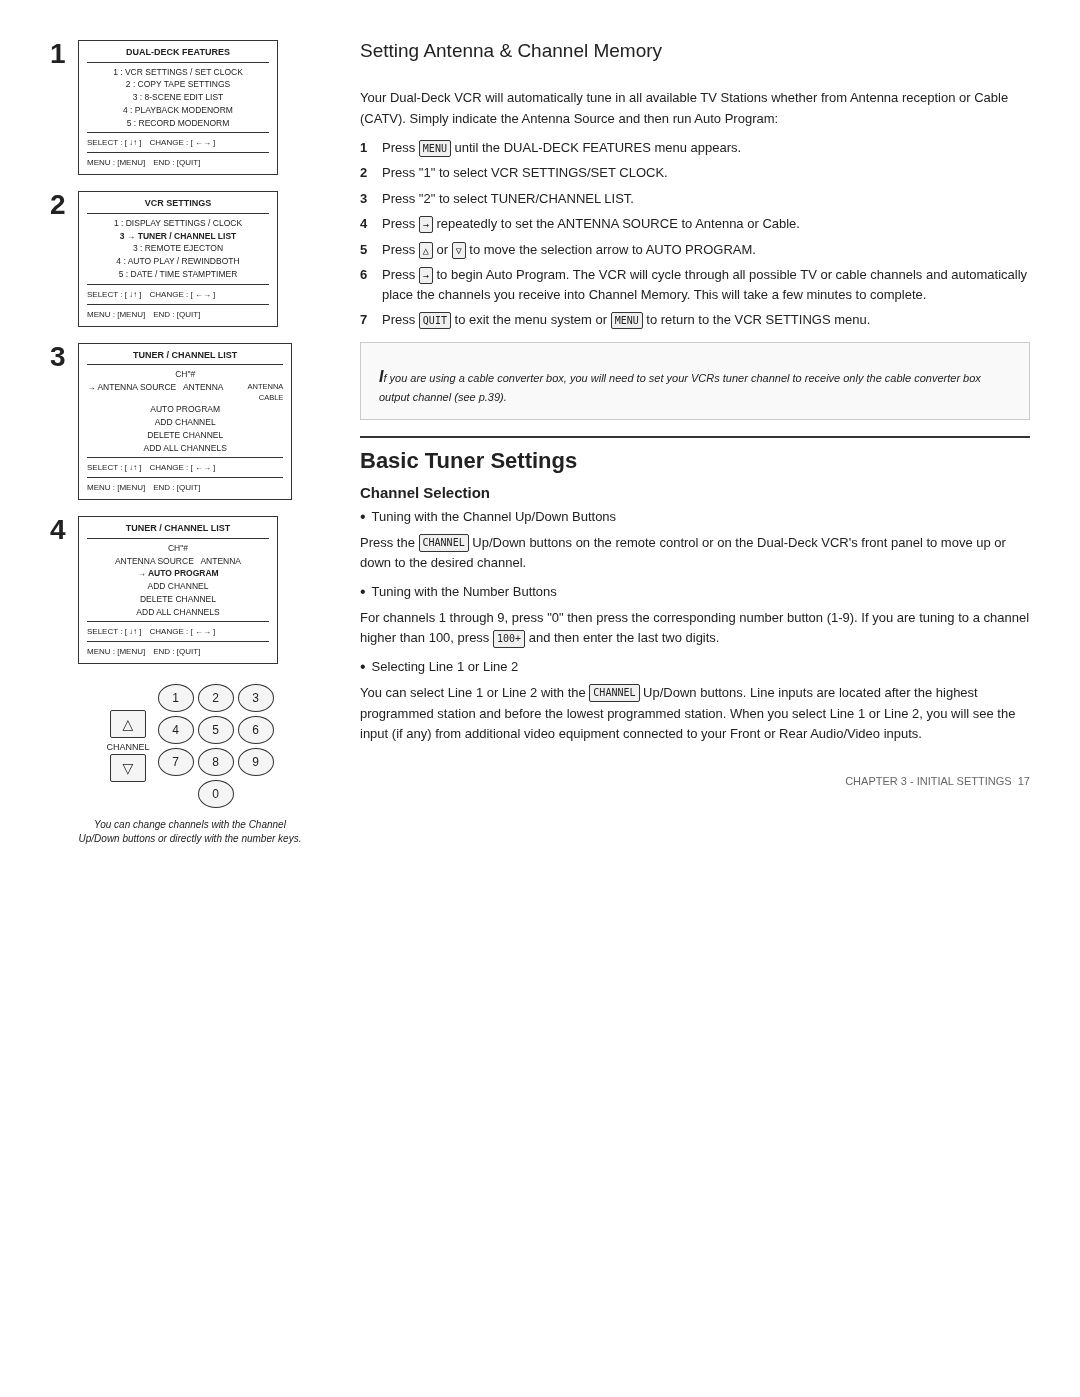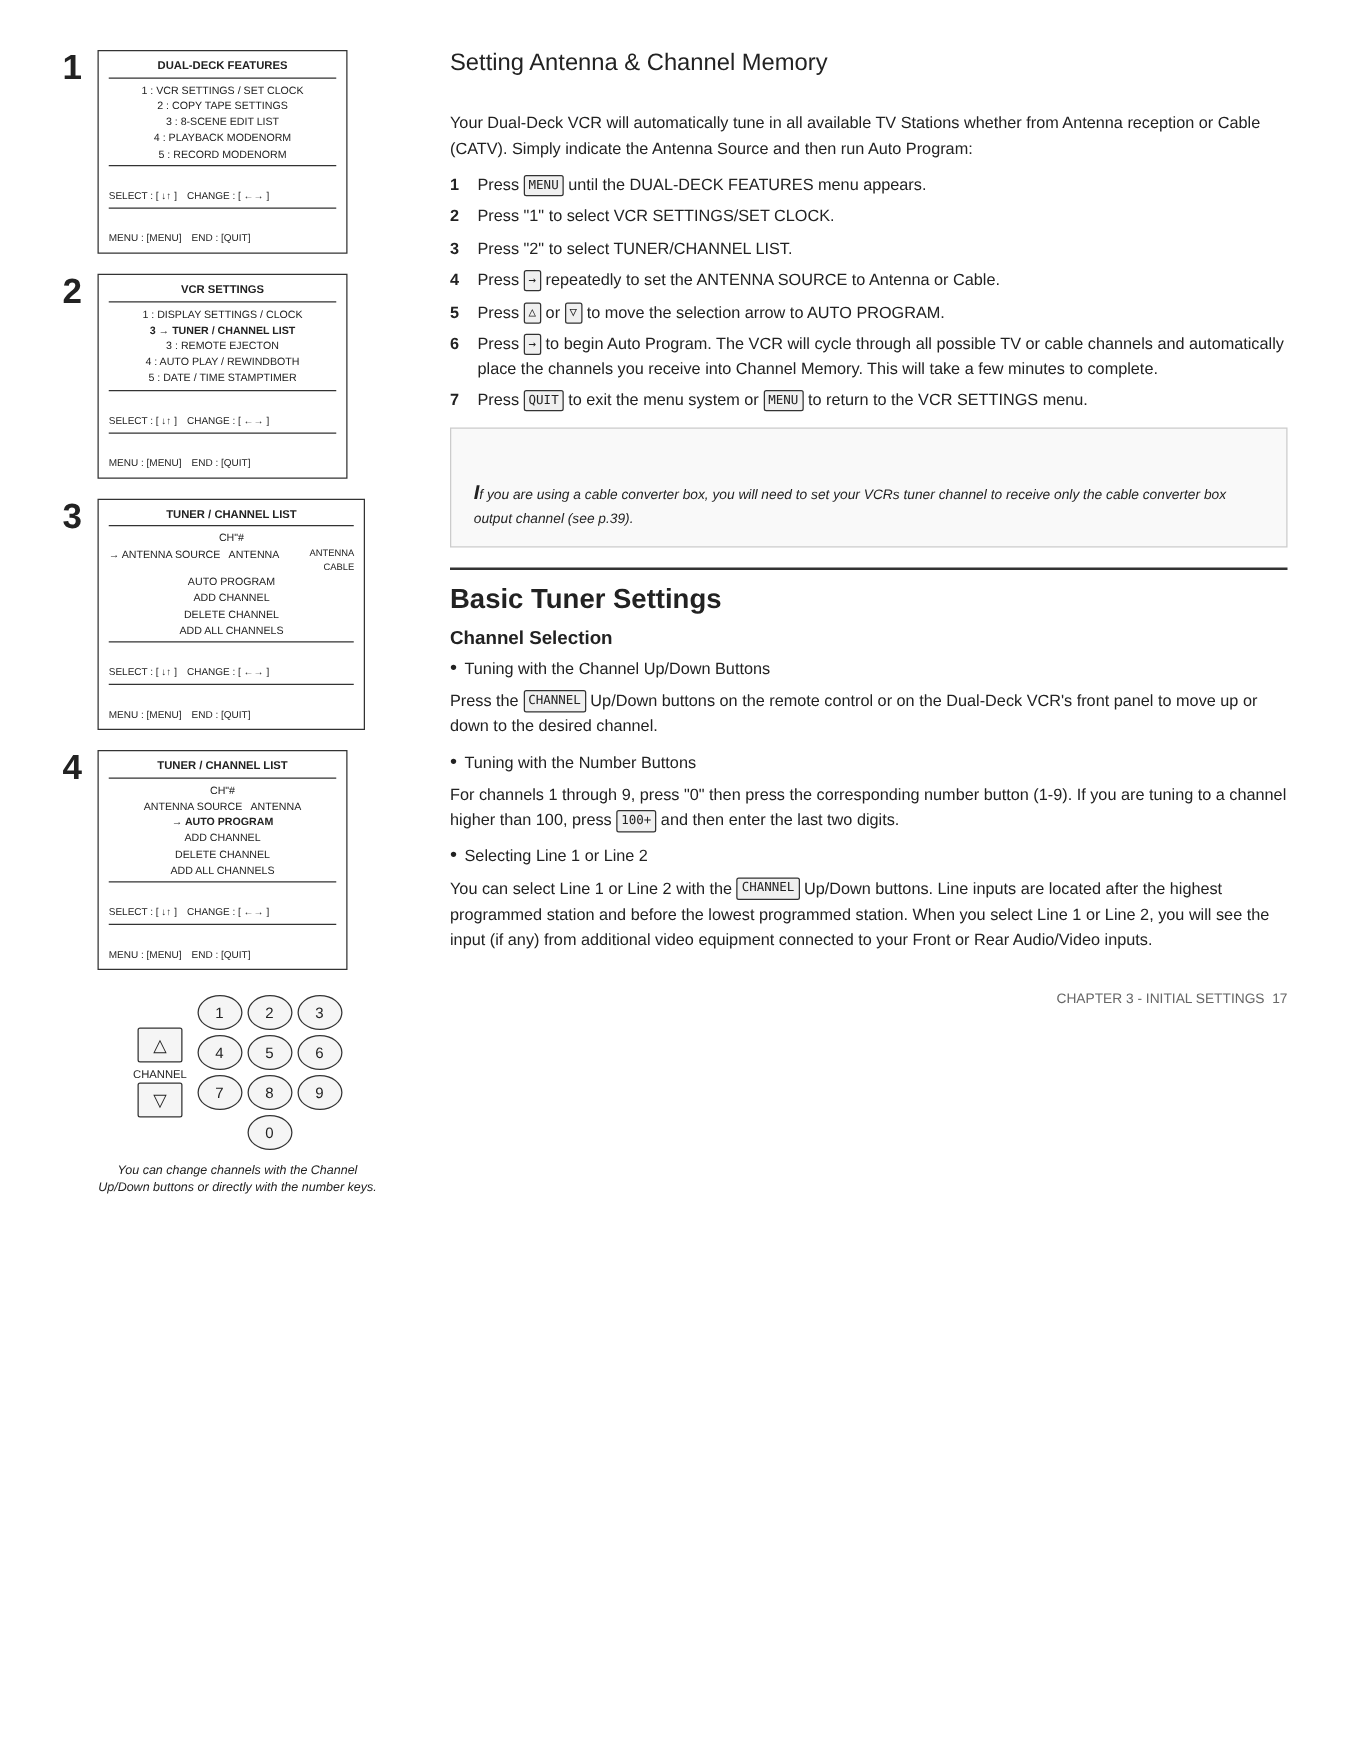--- a/index.html
+++ b/index.html
@@ -67,21 +67,21 @@
       font-size: 8.5px;
     }
 
     .menu-box .menu-row.selected {
       font-weight: bold;
     }
 
     .menu-box .menu-footer {
       margin-top: 3px;
       border-top: 1px solid #333;
-      padding-top: 18px;
+      padding-top: 4px;
       font-size: 8px;
       display: flex;
       gap: 8px;
     }
 
     
     .channel-diagram {
       margin-top: 20px;
       display: flex;
       flex-direction: column;
@@ -253,21 +253,21 @@
     .page-footer {
       margin-top: 30px;
       font-size: 11px;
       color: #666;
       text-align: right;
     }
 
     .two-col-tips {
       display: flex;
       gap: 32px;
-      margin-top: 26px;
+      margin-top: 8px;
     }
 
     .tip-entry {
       flex: 1;
       font-size: 11px;
       line-height: 1.5;
       font-style: italic;
       padding: 4px;
     }
   </style>

